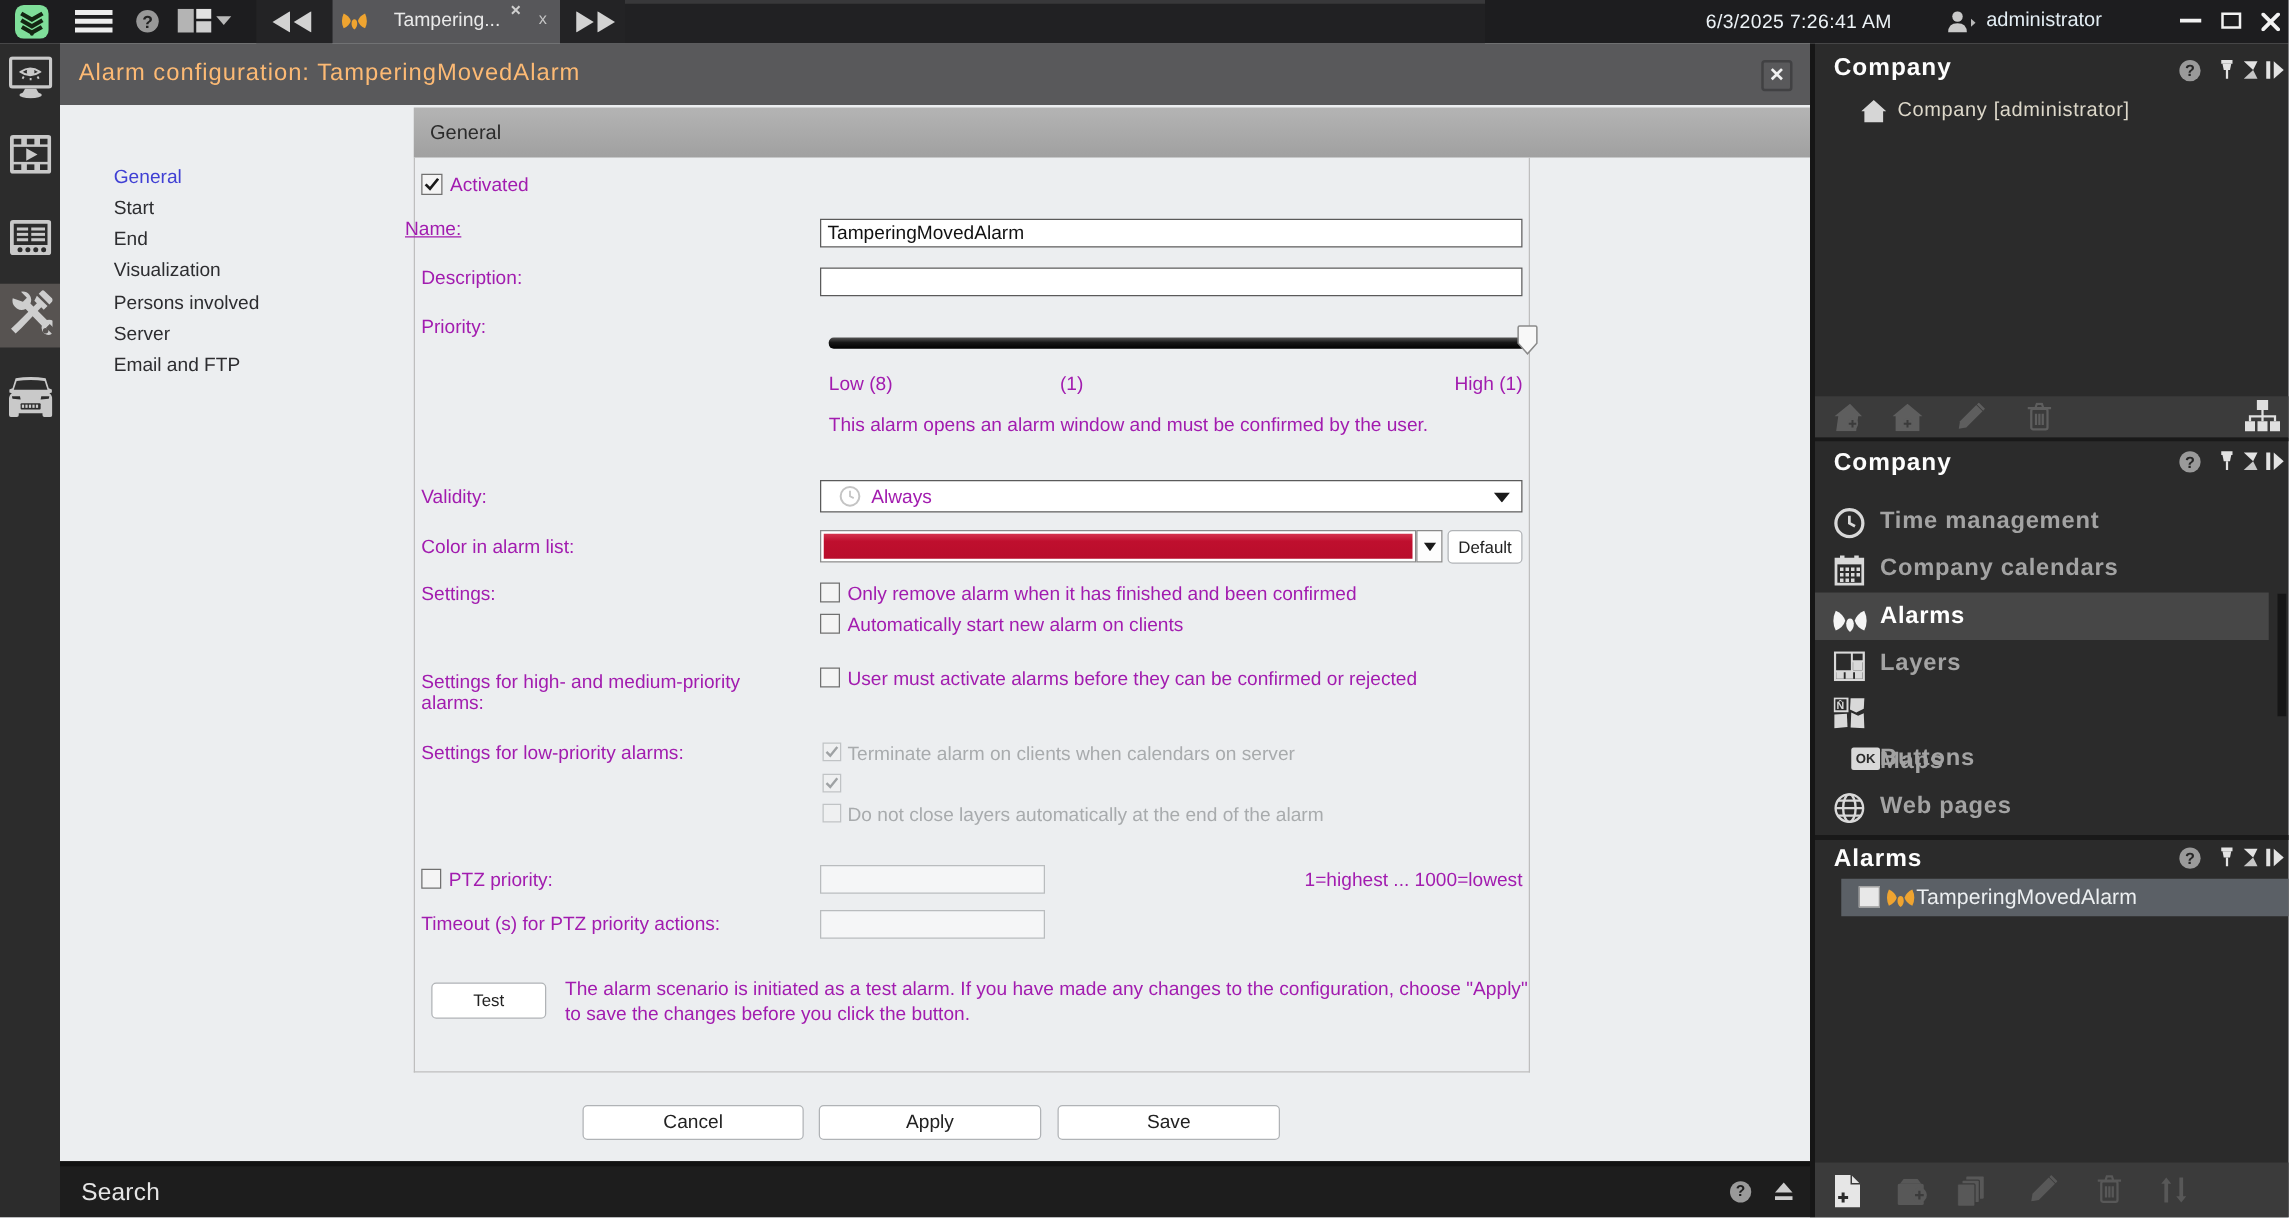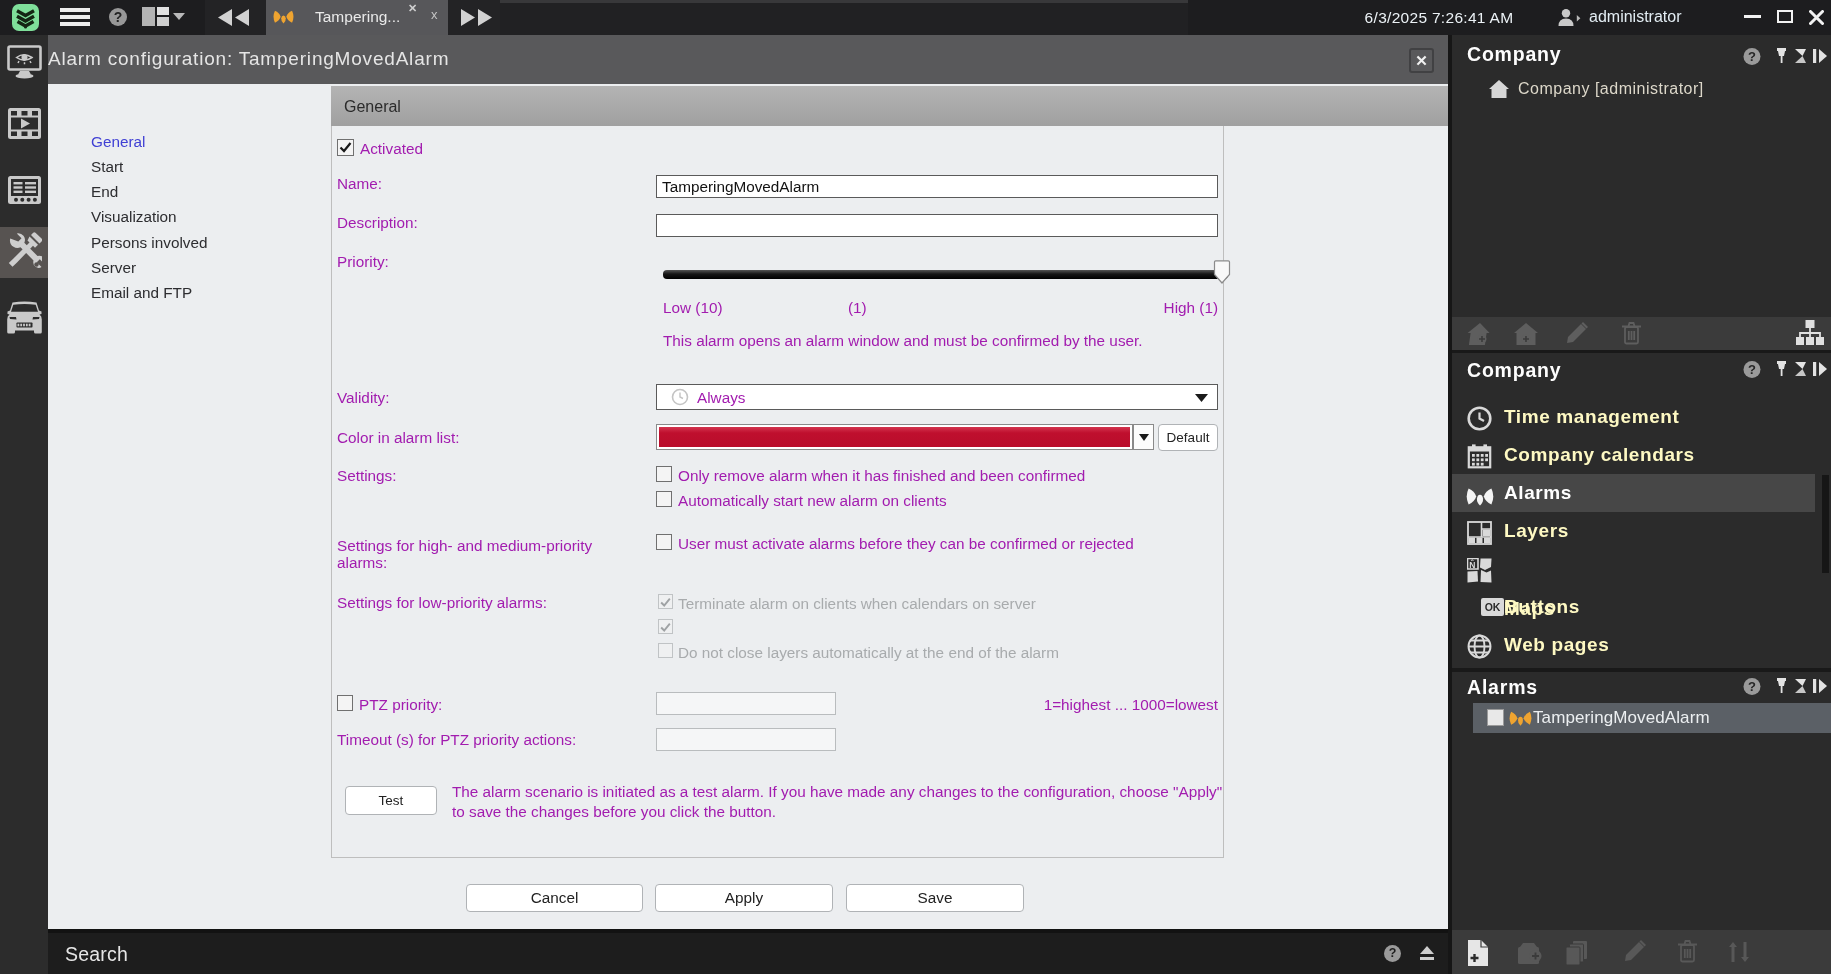--- a/index.html
+++ b/index.html
@@ -10,39 +10,39 @@
 #topbar { left:0; top:0; width:1831px; height:35px; background:#1d1d1f; }
 .navblk { background:#232325; }
 #toptab { left:266px; top:0px; width:182px; height:35px; background:#57575a; }
 #datetime { left:1356px; top:0; width:166px; height:35px; line-height:35px; color:#ecf2f6; font-size:15.5px; text-align:center; letter-spacing:0.3px; }
 #adminname { left:1589px; top:0; height:35px; line-height:34px; color:#e3edf3; font-size:16px; }
 
 #leftbar { left:0; top:35px; width:48px; height:939px; background:#2c2c2c; }
 #toolsel { left:0; top:227px; width:48px; height:51px; background:#575351; }
 
 #main { left:48px; top:35px; width:1400px; height:894px; background:#eceef0; }
-#dlgtitle { left:0; top:0; width:1400px; height:49px; background:#59595b; color:#e5e5e5; font-size:19px; letter-spacing:0.8px; line-height:47px; }
+#dlgtitle { left:0; top:0; width:1400px; height:49px; background:#59595b; color:#fdba74; font-size:19px; letter-spacing:0.8px; line-height:47px; padding-left:15px; }
 #dlgclose { left:1361px; top:13px; width:25px; height:25px; border:2px solid #414143; border-radius:3px; color:#f2f2f2; text-align:center; line-height:21px; font-size:15px; font-weight:bold; }
 #gentabbar { left:283px; top:51px; width:1117px; height:40px; background:linear-gradient(to bottom,#b4b4b4,#a0a0a0); color:#2b2b2b; font-size:16px; line-height:41px; padding-left:13px; }
 .navitem { left:43px; width:200px; height:25px; font-size:15.3px; color:#2d2d30; line-height:25px; }
 #formpanel { left:283px; top:91px; width:893px; height:732px; border:1px solid #bebebe; border-top:none; }
 
 .flabel { font-size:15.3px; color:#a21caf; line-height:17px; }
 .tinput { background:#fff; border:1px solid #5a5a5a; font-size:15.3px; color:#111; padding-left:5px; }
 .cb { width:17px; height:17px; background:#f4f4f4; border:1px solid #707070; }
 .btn { background:#fff; border:1px solid #b0b3b6; border-radius:4px; text-align:center; font-size:15.3px; color:#222; }
 .cbd { width:15px; height:15px; background:#eff0f1; border:1px solid #c0c3c5; }
 .dlabel { font-size:15.3px; color:#a8abad; line-height:17px; }
 .dinput { background:#f5f6f7; border:1px solid #b9bcbe; }
 
 #searchbar { left:48px; top:929px; width:1400px; height:45px; background:#1d1d1d; border-top:4px solid #121212; }
 #searchtxt { left:17px; top:0; height:42px; line-height:42px; color:#e5e5e5; font-size:19.5px; letter-spacing:0.2px; }
 
 #rightpanel { left:1448px; top:35px; width:383px; height:939px; background:#2b2b2b; border-left:4px solid #161616; }
-.prow { position:absolute; color:#fef9c3; font-size:19px; font-weight:bold; letter-spacing:0.6px; }
+.prow { position:absolute; color:#a3a3a3; font-size:19px; font-weight:bold; letter-spacing:0.6px; }
 .ptoolbar { position:absolute; width:379px; background:#3b3b3b; }
 .hic { left:291px; width:86px; height:19px; }
 </style>
 </head>
 <body>
 <svg width="0" height="0" style="position:absolute;">
 <defs>
 <g id="hset">
   <circle cx="9" cy="9.5" r="8.5" fill="#9a9a9a"></circle>
   <text x="9" y="14" text-anchor="middle" font-family="Liberation Sans" font-size="13" font-weight="bold" fill="#262626">?</text>
@@ -211,32 +211,32 @@
   <div class="abs navitem" style="top:195px;">Persons involved</div>
   <div class="abs navitem" style="top:220px;">Server</div>
   <div class="abs navitem" style="top:245px;">Email and FTP</div>
   <div class="abs" id="formpanel"></div>
 
   <div class="abs cb" style="left:289px;top:104px;"><svg width="15" height="15" viewBox="0 0 15 15">
         <path d="M2.5 7.5 L6 11 L12.5 3" stroke="#1a1a1a" stroke-width="2.2" fill="none"></path>
       </svg></div>
   <div class="abs flabel" style="left:312px;top:105px;">Activated</div>
 
-  <div class="abs flabel" style="left:289px;top:140px;">Name:</div>
+  <div class="abs flabel" style="left:276px;top:140px;text-decoration:underline;">Name:</div>
   <div class="abs tinput" style="left:608px;top:140px;width:562px;height:23px;line-height:21px;">TamperingMovedAlarm</div>
 
   <div class="abs flabel" style="left:289px;top:179px;">Description:</div>
   <div class="abs tinput" style="left:608px;top:179px;width:562px;height:23px;"></div>
 
   <div class="abs flabel" style="left:289px;top:218px;">Priority:</div>
   <div class="abs" style="left:615px;top:235px;width:565px;height:9px;border-radius:4px;background:linear-gradient(to bottom,#555 0%,#161616 45%,#000 100%);"></div>
   <svg class="abs" style="left:1165px;top:225px;" width="18" height="25" viewBox="0 0 18 25">
       <path d="M1.5 2 Q1.5 0.8 2.7 0.8 L15.3 0.8 Q16.5 0.8 16.5 2 L16.5 14.5 L9 23 L1.5 14.5 Z" fill="#f8f8f8" stroke="#8a8a8a" stroke-width="1.2"></path>
     </svg>
-  <div class="abs flabel" style="left:615px;top:264px;">Low (10)</div>
+  <div class="abs flabel" style="left:615px;top:264px;">Low (8)</div>
   <div class="abs flabel" style="left:800px;top:264px;">(1)</div>
   <div class="abs flabel" style="left:1100px;top:264px;width:70px;text-align:right;">High (1)</div>
   <div class="abs flabel" style="left:615px;top:297px;">This alarm opens an alarm window and must be confirmed by the user.</div>
 
   <div class="abs flabel" style="left:289px;top:354px;">Validity:</div>
   <div class="abs tinput" style="left:608px;top:349px;width:562px;height:26px;"></div>
   <svg class="abs" style="left:623px;top:353px;" width="18" height="18" viewBox="0 0 18 18">
       <circle cx="9" cy="9" r="7.5" fill="none" stroke="#c4c4c4" stroke-width="1.6"></circle>
       <path d="M9 4.5 L9 9 L12 10.5" fill="none" stroke="#c4c4c4" stroke-width="1.4"></path>
     </svg>

